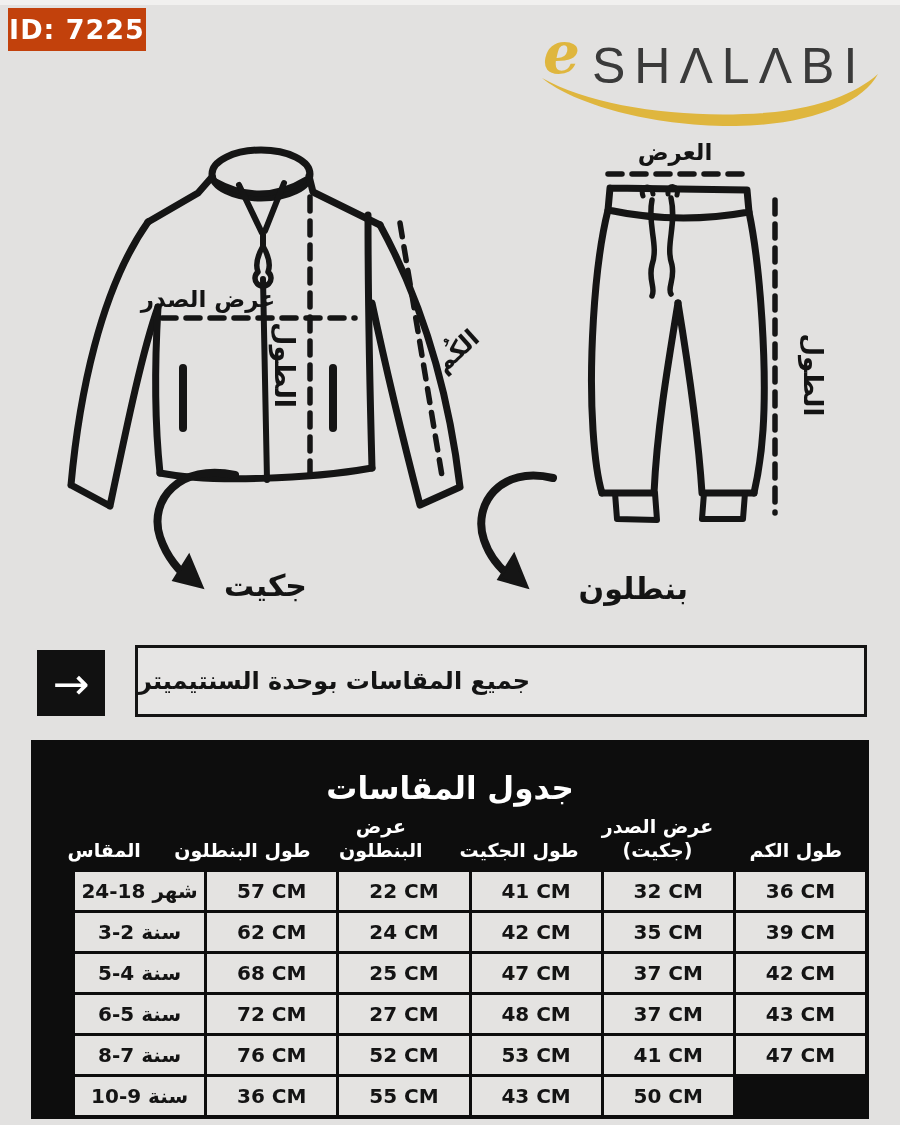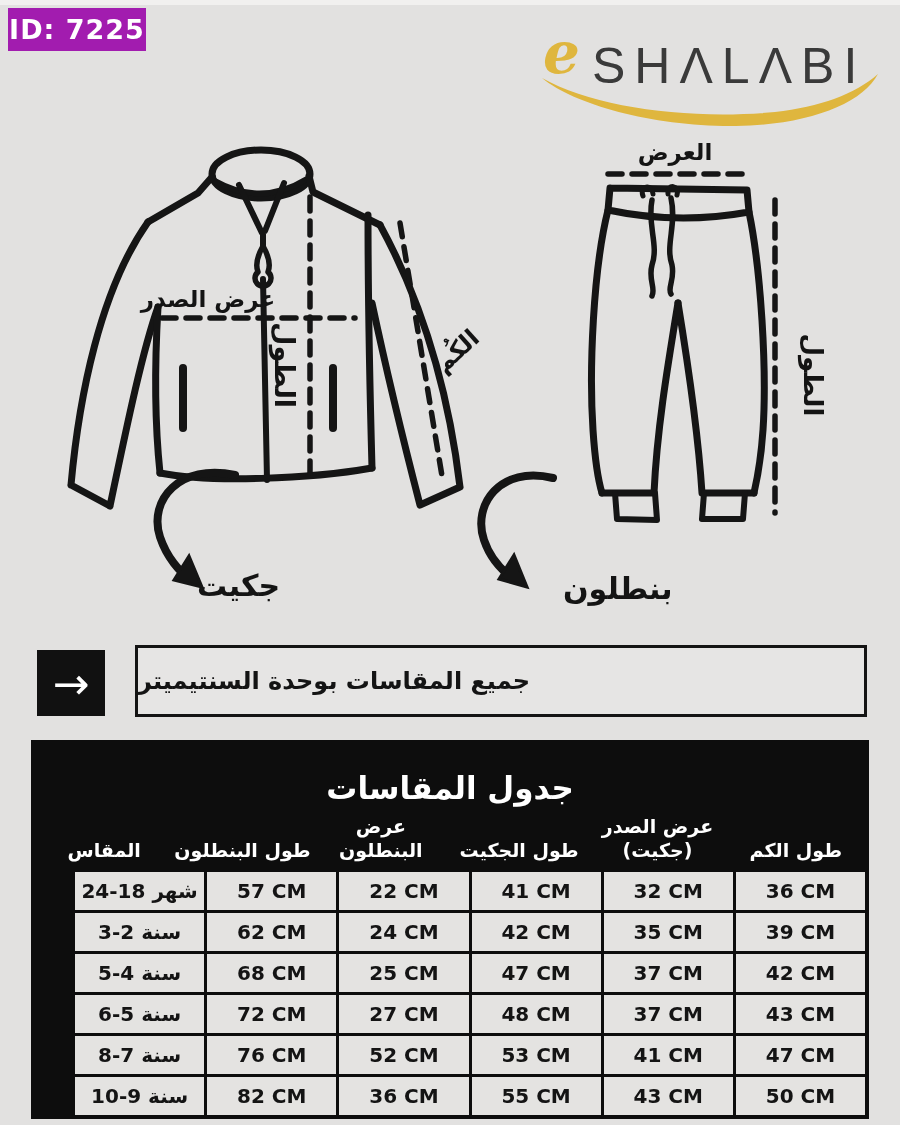--- a/index.html
+++ b/index.html
@@ -1,29 +1,29 @@
 <!DOCTYPE html>
 <html lang="ar"><head>
 <meta charset="utf-8">
 <style>
   html,body{margin:0;padding:0;}
   body{font-family:"DejaVu Sans",sans-serif;}
   #stage{position:relative;width:900px;height:1125px;background:#e2e1e0;overflow:hidden;}
   .topstrip{position:absolute;left:0;top:0;width:900px;height:5px;background:#f1f0ef;}
   
-  .idbadge{position:absolute;left:8px;top:8px;width:138px;height:43px;background:#a21caf;
+  .idbadge{position:absolute;left:8px;top:8px;width:138px;height:43px;background:#c2410c;
     color:#fff;font-weight:bold;font-size:27px;display:flex;align-items:center;justify-content:center;letter-spacing:1px;}
   
   .logo-e{position:absolute;left:543px;top:24px;font-family:"DejaVu Serif",serif;font-style:italic;
     font-size:58px;line-height:58px;color:#dfb63e;font-weight:bold;}
   .logo-brand{position:absolute;left:592px;top:40px;font-family:"Liberation Sans",sans-serif;
     font-size:50px;line-height:52px;color:#3a3a3a;letter-spacing:9px;font-weight:400;}
   .logo-swoosh{position:absolute;left:540px;top:72px;}
   
-  .caption{position:absolute;font-size:30px;font-weight:bold;color:#141414;direction:rtl;text-align:left;}
+  .caption{position:absolute;font-size:30px;font-weight:bold;color:#141414;direction:rtl;text-align:right;}
   .cap-jacket{left:197px;top:568px;width:110px;}
   .cap-pants{left:563px;top:571px;width:125px;}
   
   .note-arrowbox{position:absolute;left:37px;top:650px;width:68px;height:66px;background:#111;
     color:#fff;display:flex;align-items:center;justify-content:center;font-size:44px;font-weight:normal;}
   .note-box{position:absolute;left:135px;top:645px;width:726px;height:66px;border:3px solid #141414;
     background:#e6e5e4;display:flex;align-items:center;}
   .note-text{font-size:24px;font-weight:bold;color:#141414;direction:rtl;}
   
   .tablewrap{position:absolute;left:31px;top:740px;width:830px;background:#0d0d0d;padding:0 4px 4px 4px;}
@@ -168,20 +168,19 @@
       <div class="cell val">43 CM</div>
 
       <div class="cell size">سنة 7-8</div>
       <div class="cell val">76 CM</div>
       <div class="cell val">52 CM</div>
       <div class="cell val">53 CM</div>
       <div class="cell val">41 CM</div>
       <div class="cell val">47 CM</div>
 
       <div class="cell size">سنة 9-10</div>
-      <div class="cell val">82 CM</div>
       <div class="cell val">36 CM</div>
       <div class="cell val">55 CM</div>
       <div class="cell val">43 CM</div>
       <div class="cell val">50 CM</div>
     </div>
   </div>
 </div>
 
 </body></html>

